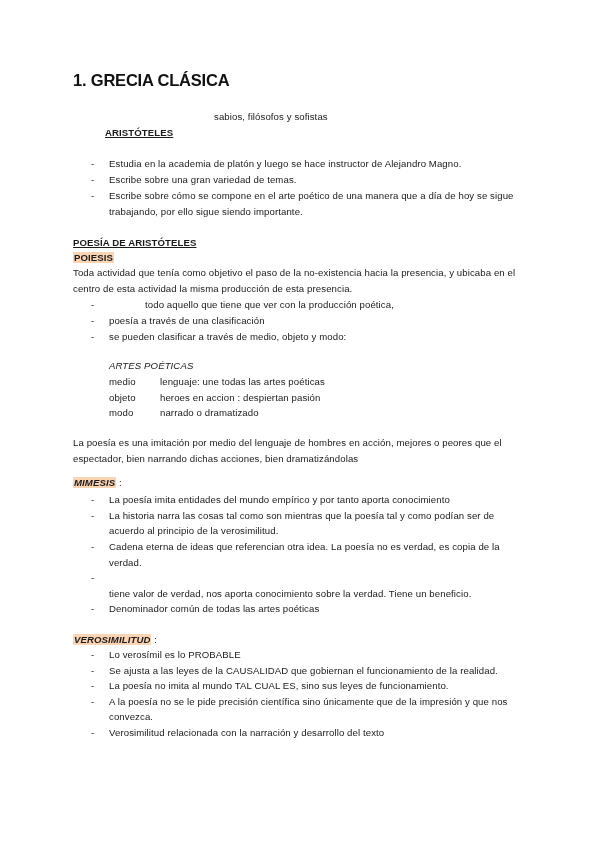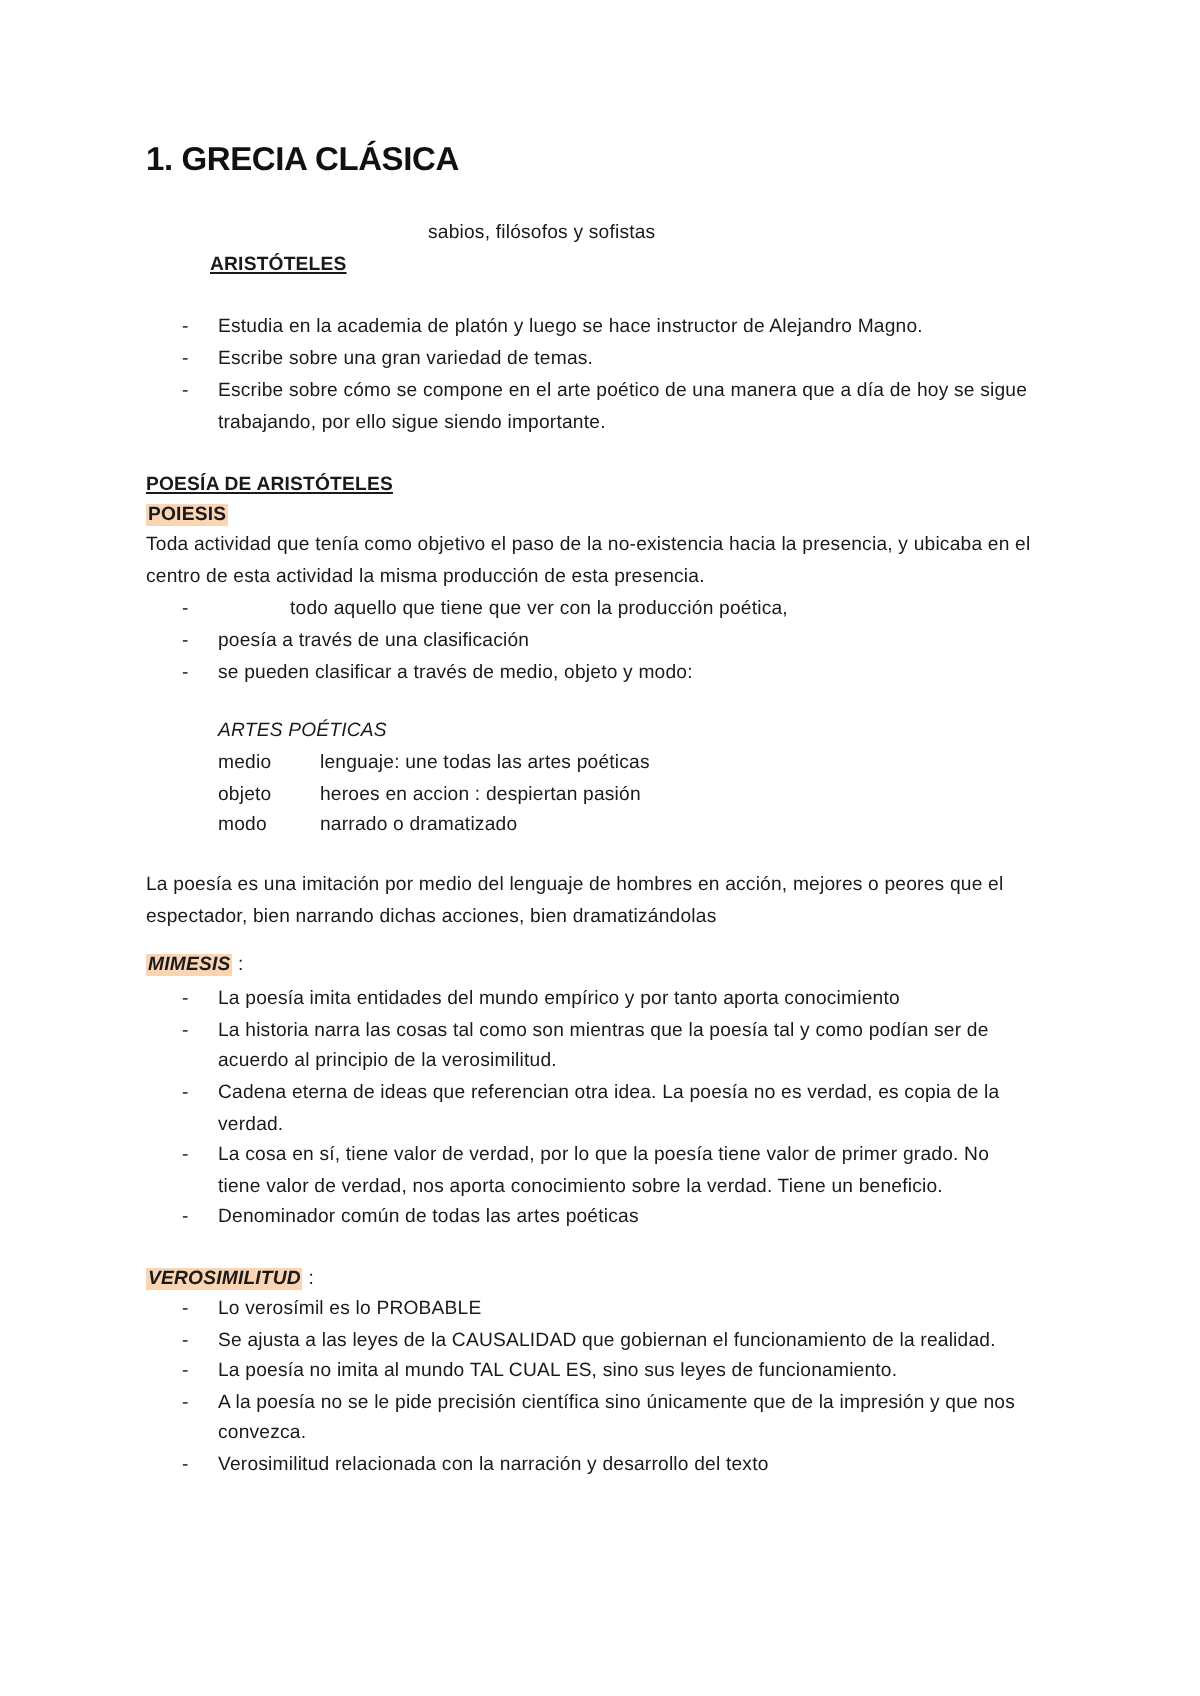--- a/index.html
+++ b/index.html
@@ -60,21 +60,20 @@
 
   <div class="abs dash" style="left:91px; top:492px;">-</div>
   <div class="abs t" style="left:109px; top:492px;">La poesía imita entidades del mundo empírico y por tanto aporta conocimiento</div>
   <div class="abs dash" style="left:91px; top:508px;">-</div>
   <div class="abs t" style="left:109px; top:508px;">La historia narra las cosas tal como son mientras que la poesía tal y como podían ser de</div>
   <div class="abs t" style="left:109px; top:523px;">acuerdo al principio de la verosimilitud.</div>
   <div class="abs dash" style="left:91px; top:539px;">-</div>
   <div class="abs t" style="left:109px; top:539px;">Cadena eterna de ideas que referencian otra idea. La poesía no es verdad, es copia de la</div>
   <div class="abs t" style="left:109px; top:555px;">verdad.</div>
   <div class="abs dash" style="left:91px; top:570px;">-</div>
-  <div class="abs t" style="left:109px; top:570px;">La cosa en sí, tiene valor de verdad, por lo que la poesía tiene valor de primer grado. No</div>
   <div class="abs t" style="left:109px; top:586px;">tiene valor de verdad, nos aporta conocimiento sobre la verdad. Tiene un beneficio.</div>
   <div class="abs dash" style="left:91px; top:601px;">-</div>
   <div class="abs t" style="left:109px; top:601px;">Denominador común de todas las artes poéticas</div>
 
   <div class="abs t" style="left:73px; top:632px;"><span class="hl b i">VEROSIMILITUD</span><span> :</span></div>
 
   <div class="abs dash" style="left:91px; top:647px;">-</div>
   <div class="abs t" style="left:109px; top:647px;">Lo verosímil es lo PROBABLE</div>
   <div class="abs dash" style="left:91px; top:663px;">-</div>
   <div class="abs t" style="left:109px; top:663px;">Se ajusta a las leyes de la CAUSALIDAD que gobiernan el funcionamiento de la realidad.</div>

